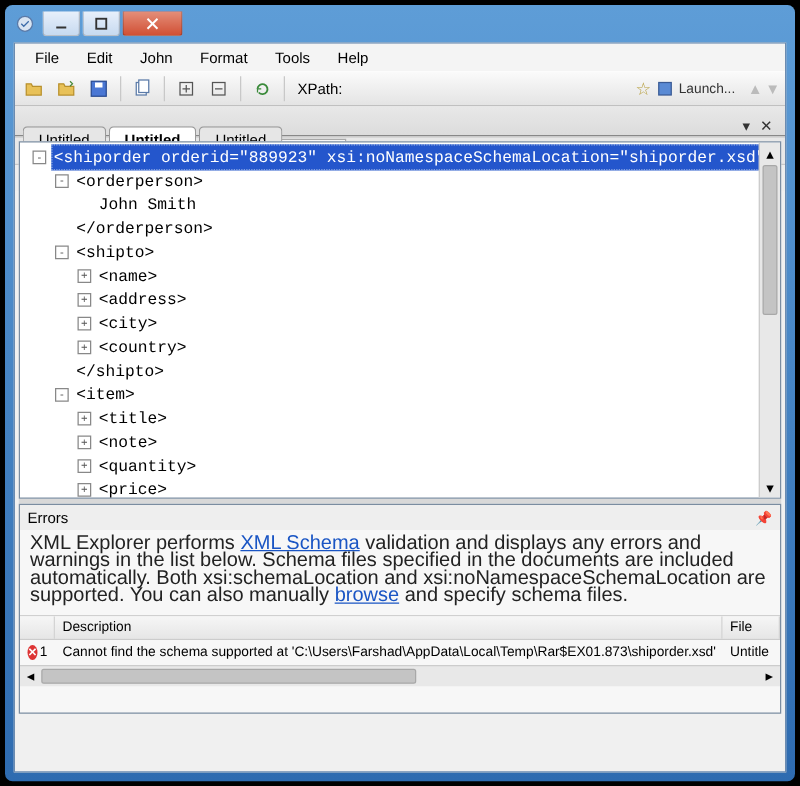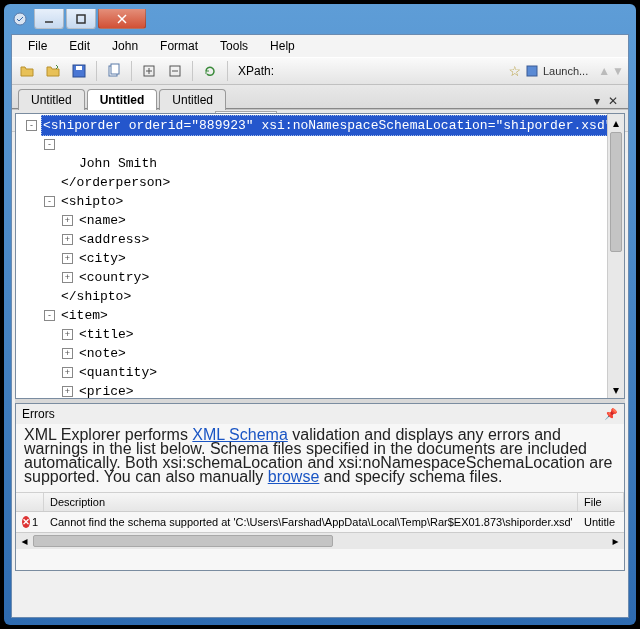--- a/index.html
+++ b/index.html
@@ -17,21 +17,21 @@
   .menubar { height:22px; display:flex; align-items:center; padding: 0 6px; gap: 2px; background:#f4f4f4; }
   .menuitem { padding: 2px 10px; font-size:12px; }
   .toolbar { height:28px; display:flex; align-items:center; padding:0 4px; gap:4px; background: linear-gradient(#fafafa,#e4e4e4); border-top:1px solid #fff; border-bottom:1px solid #c0c0c0;}
   .tbtn { width:22px; height:22px; display:flex;align-items:center;justify-content:center; border-radius:2px;}
   .tsep { width:1px; height:20px; background:#c8c8c8; margin:0 2px;}
   .xpathlbl { font-size:12px; margin-left:4px;}
   .xpathgap { flex:1; }
   .launch { display:flex; align-items:center; gap:4px; font-size:11px; color:#333;}
   .navarrows { display:flex; gap:2px; margin-left:6px;}
   .tabstrip { height:24px; display:flex; align-items:flex-end; padding:0 6px; background: linear-gradient(#e8e8e8,#dcdcdc); border-bottom:1px solid #888;}
-  .tab { padding:3px 12px 3px 12px; border:1px solid #999; border-bottom:none; background:#e6e6e6; border-radius:4px 4px 0 0; margin-right:2px; font-size:12px; position:relative; top:2px;}
+  .tab { padding:3px 12px 3px 12px; border:1px solid #999; border-bottom:none; background:#e6e6e6; border-radius:4px 4px 0 0; margin-right:2px; font-size:12px; position:relative; top:14px;}
   .tab.active { background:#fff; font-weight:bold;}
   .tabstrip .spacer{flex:1;}
   .tabstrip .tabctrl { font-size:12px; padding:0 4px; color:#333;}
   .mainsplit { position:absolute; top:76px; left:0; right:0; bottom:44px; display:flex; flex-direction:column;}
   .treewrap { flex:1; border:1px solid #7a8ca0; margin:2px 3px 0 3px; background:#fff; position:relative; overflow:hidden;}
   .tree { font-family: "Courier New", monospace; font-size:13px; padding:2px 0 2px 4px; line-height:19px; overflow:auto; height:100%;}
   .treerow { white-space:nowrap; display:flex; align-items:center; height:19px;}
   .indent { display:inline-block; }
   .exp { display:inline-flex; width:11px; height:11px; border:1px solid #888; align-items:center;justify-content:center; font-size:9px; font-family:sans-serif; margin-right:4px; background:#fff; color:#555; line-height:1;}
   .exp.empty { border:none; }
@@ -187,20 +187,21 @@
       <div class="treewrap">
         <div class="tree" id="tree">
             <div class="treerow selected">
               <span class="indent" style="width: 6px;"></span>
               <span class="exp">-</span>
               <span class="node nodetext">&lt;shiporder orderid="889923" xsi:noNamespaceSchemaLocation="shiporder.xsd"&gt;</span>
             </div>
             <div class="treerow">
               <span class="indent" style="width: 24px;"></span>
               <span class="exp">-</span>
+              <span class="node nodetext">&lt;orderperson&gt;</span>
             </div>
             <div class="treerow">
               <span class="indent" style="width: 42px;"></span>
               <span class="exp empty"></span>
               <span class="node nodetext">John Smith</span>
             </div>
             <div class="treerow">
               <span class="indent" style="width: 24px;"></span>
               <span class="exp empty"></span>
               <span class="node nodetext">&lt;/orderperson&gt;</span>

